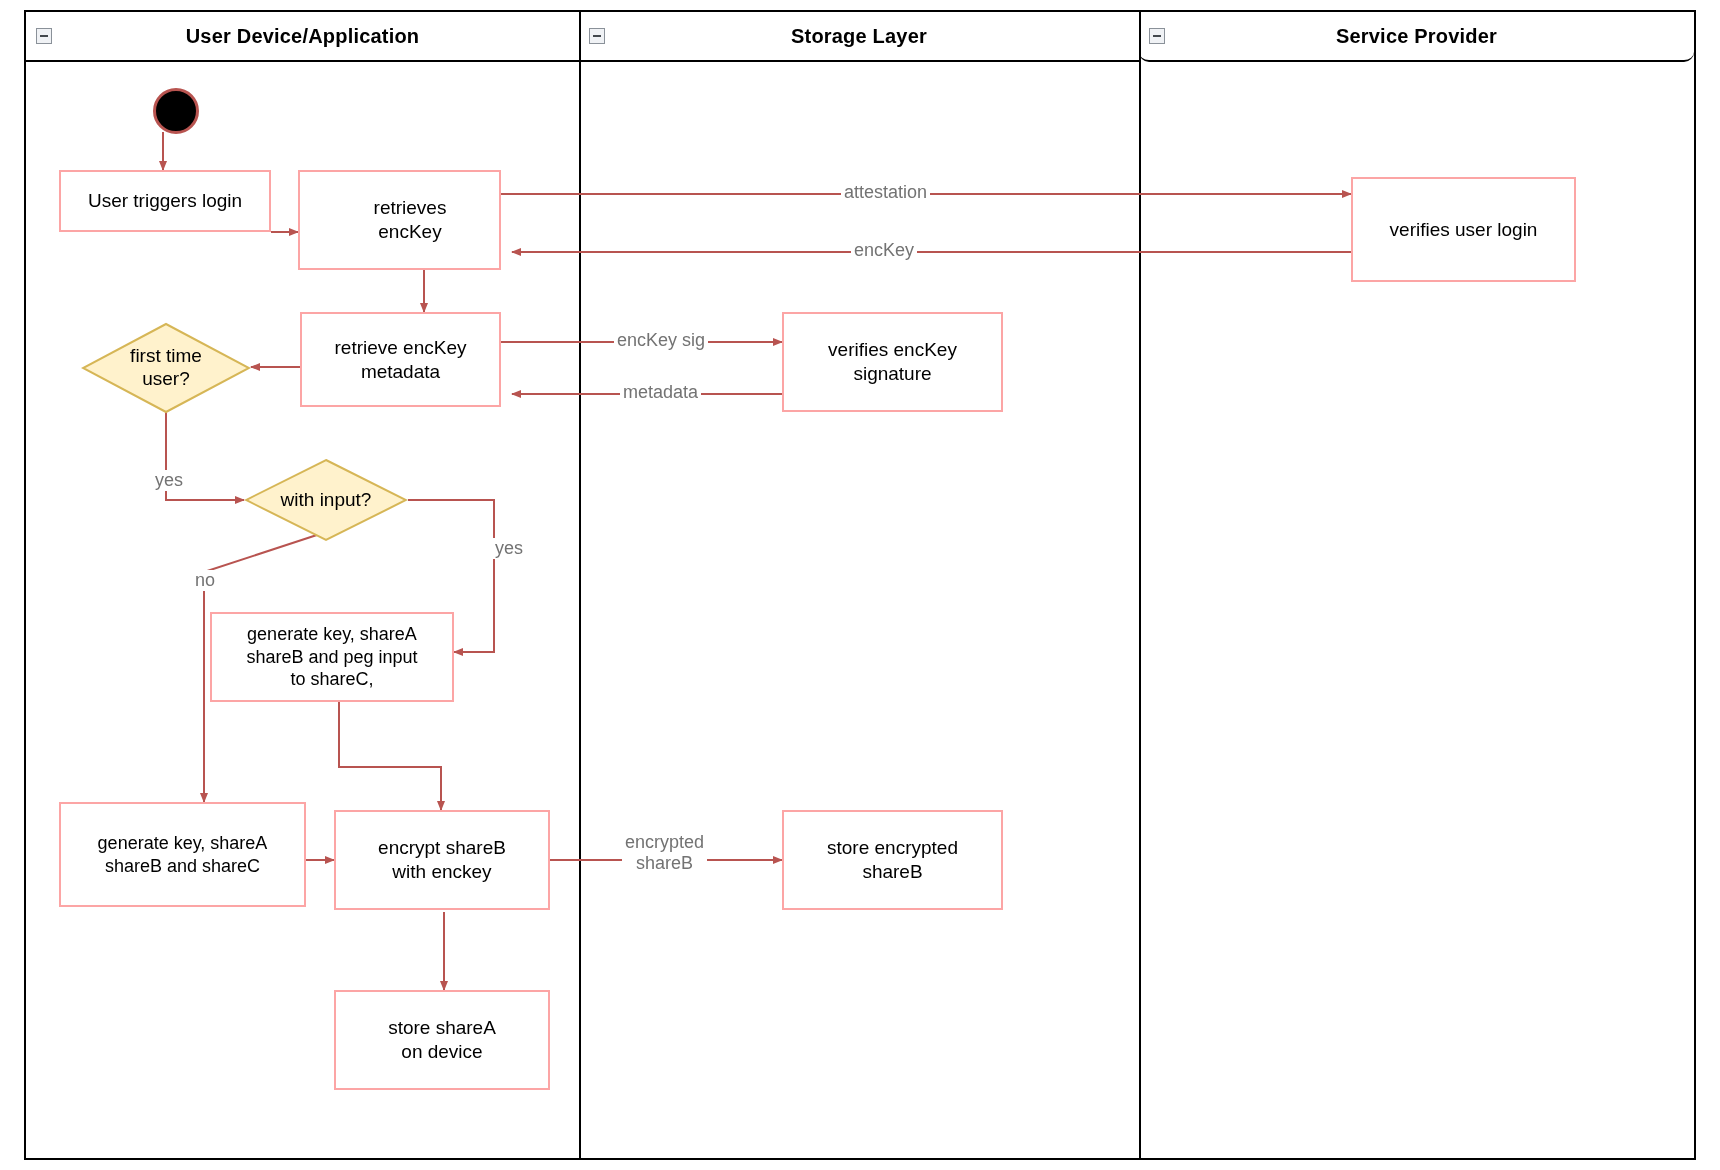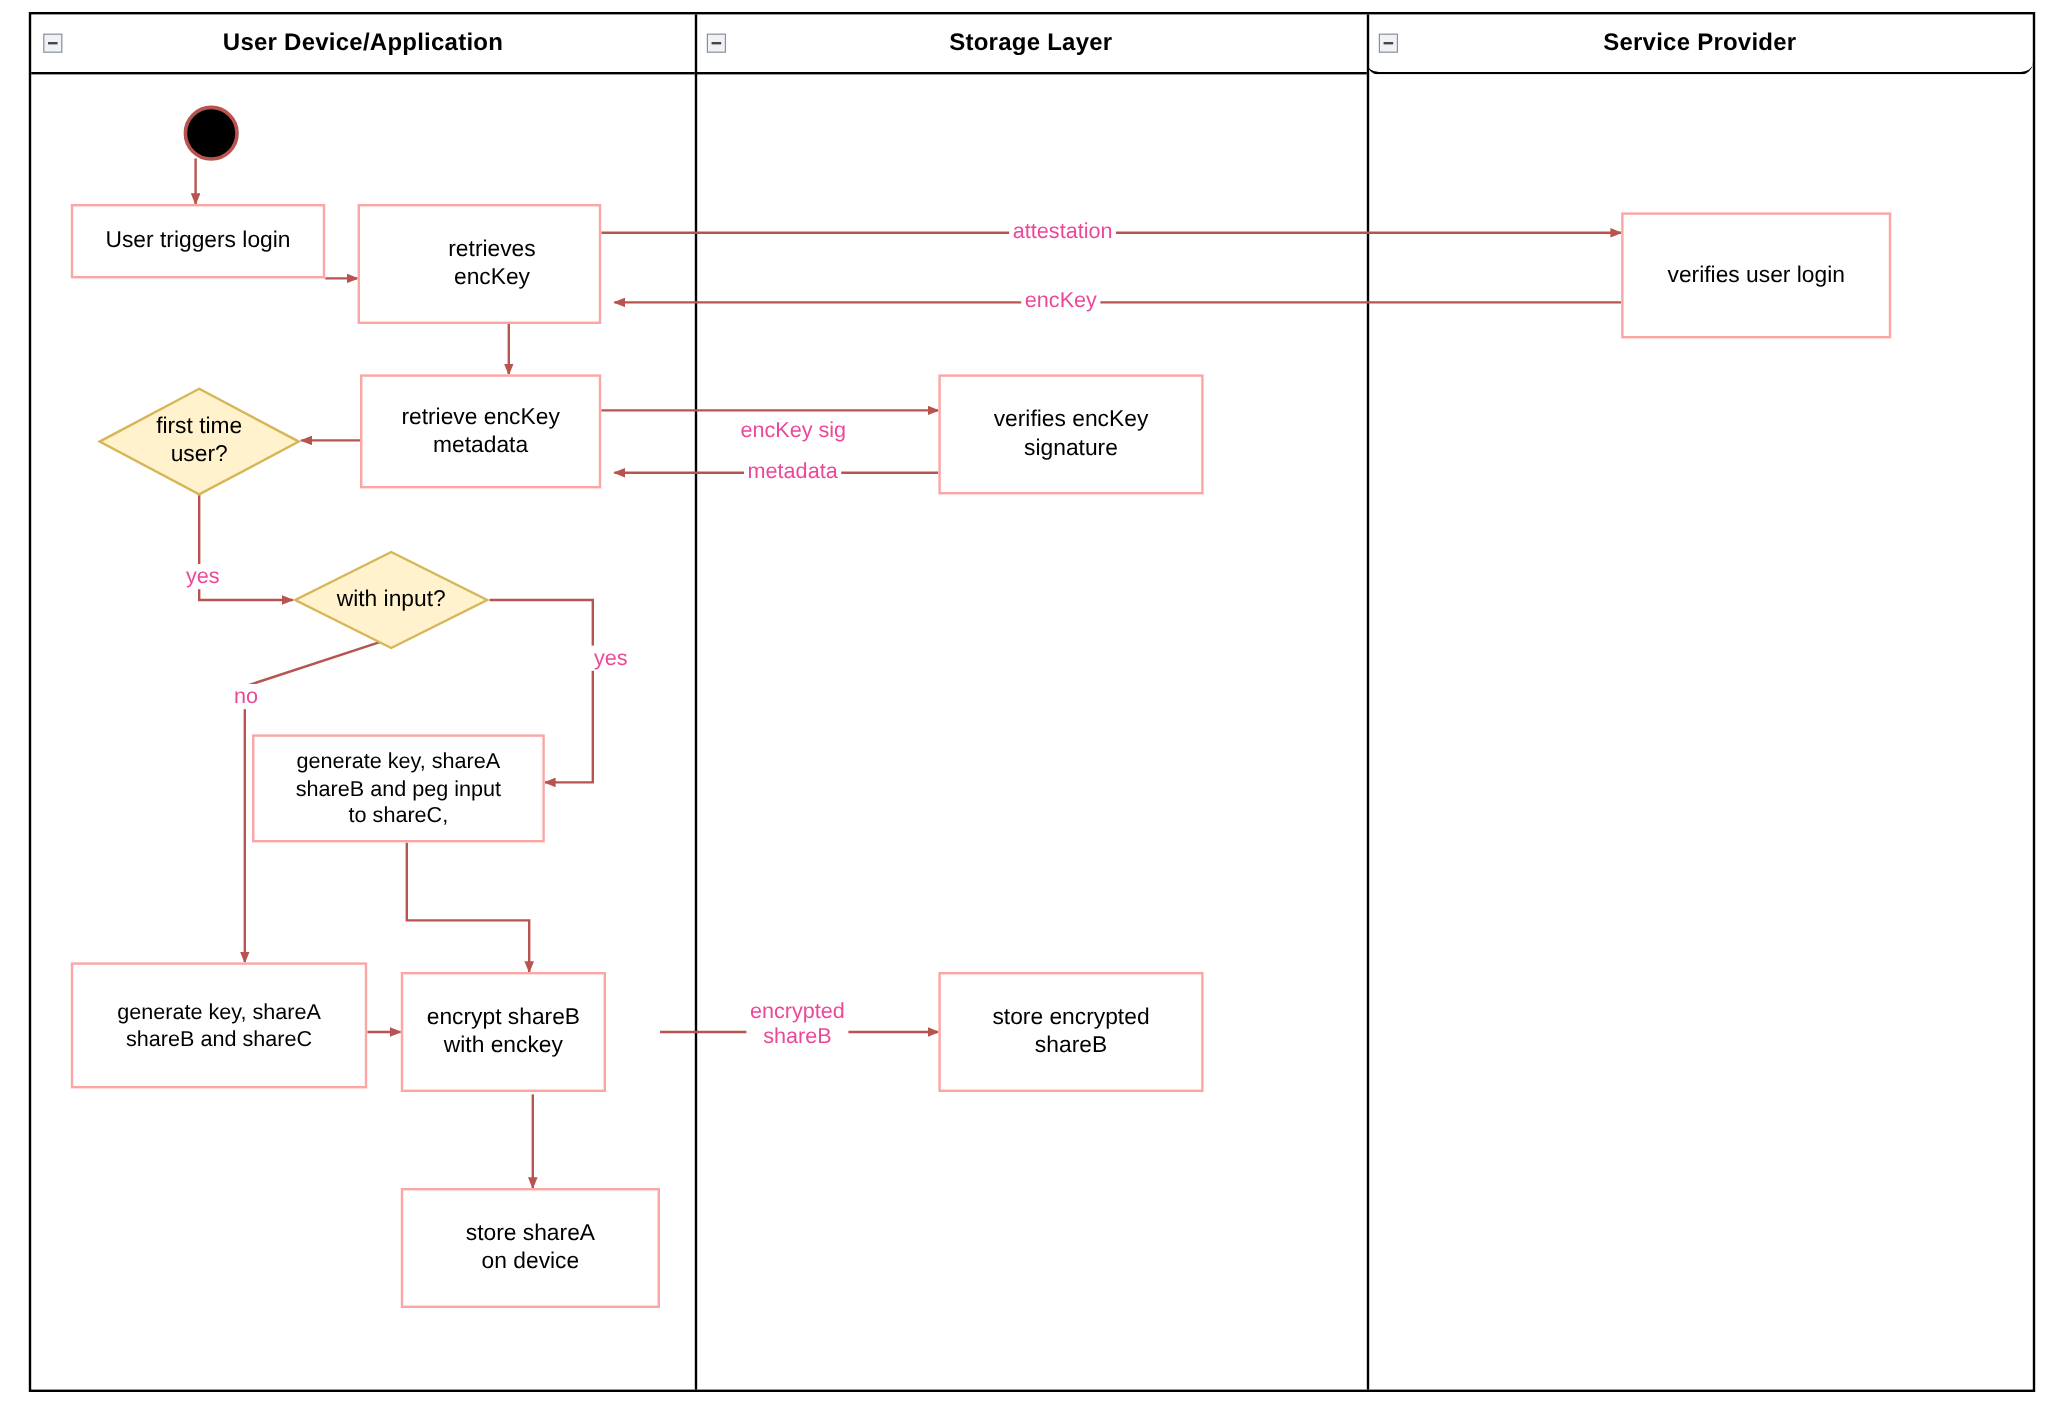--- a/index.html
+++ b/index.html
@@ -105,21 +105,21 @@
   .start-node {
     position: absolute;
     border-radius: 50%;
     background: #000000;
     border: 3px solid #b85450;
     box-sizing: border-box;
   }
   .edge-label {
     position: absolute;
     font-size: 18px;
-    color: #ec4899;
+    color: #737373;
     background: #ffffff;
     padding: 0 3px;
     white-space: nowrap;
     line-height: 1.15;
     text-align: center;
   }
   svg.arrows {
     position: absolute;
     left: 0;
     top: 0;
@@ -225,21 +225,21 @@
       <span>generate key, shareA
 shareB and peg input
 to shareC,</span>
     </div>
 
     <div class="node" style="left:33px; top:790px; width:247px; height:105px; white-space:pre-line; font-size:18px;">
       <span>generate key, shareA
 shareB and shareC</span>
     </div>
 
-    <div class="node" style="left:308px; top:798px; width:171px; height:100px; white-space:pre-line;">
+    <div class="node" style="left:308px; top:798px; width:216px; height:100px; white-space:pre-line;">
       <span>encrypt shareB
 with enckey</span>
     </div>
 
     <div class="node" style="left:308px; top:978px; width:216px; height:100px; white-space:pre-line;">
       <span>store shareA
 on device</span>
     </div>
 
     <div class="node" style="left:756px; top:300px; width:221px; height:100px;">
@@ -250,21 +250,21 @@
       <span>store encrypted
 shareB</span>
     </div>
 
     <div class="node" style="left:1325px; top:165px; width:225px; height:105px;">
       <span>verifies user login</span>
     </div>
 
     <div class="edge-label" style="left:815px; top:170px;">attestation</div>
     <div class="edge-label" style="left:825px; top:228px;">encKey</div>
-    <div class="edge-label" style="left:588px; top:336px;">encKey sig</div>
+    <div class="edge-label" style="left:588px; top:318px;">encKey sig</div>
     <div class="edge-label" style="left:594px; top:370px;">metadata</div>
     <div class="edge-label" style="left:126px; top:458px;">yes</div>
     <div class="edge-label" style="left:466px; top:526px;">yes</div>
     <div class="edge-label" style="left:166px; top:558px;">no</div>
     <div class="edge-label" style="left:596px; top:820px; white-space:pre-line;">encrypted
 shareB</div>
 
   </div>
 </div>
 

